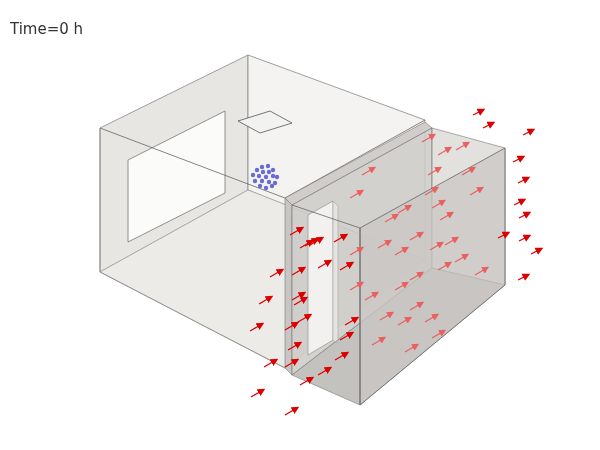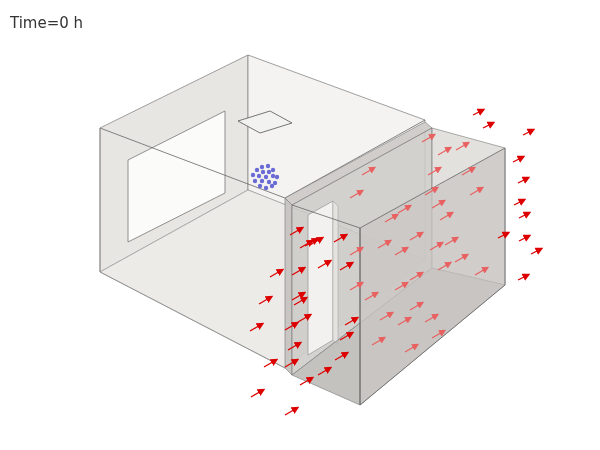--- a/index.html
+++ b/index.html
@@ -1,17 +1,17 @@
 <!DOCTYPE html>
 <html><head>
 <meta charset="utf-8">
 <style>
   html, body { margin:0; padding:0; background:#ffffff; }
   body { width:600px; height:450px; position:relative; overflow:hidden; font-family:"DejaVu Sans", sans-serif; }
-  .time-label { position:absolute; left:10px; top:14px; font-size:15px; color:#333333; }
+  .time-label { position:absolute; left:10px; top:20px; font-size:15px; color:#333333; }
   svg { position:absolute; left:0; top:0; }
 </style>
 </head>
 <body>
 
 <div class="time-label">Time=0 h</div>
 
 <svg width="600" height="450" viewBox="0 0 600 450">
   <defs>
     <marker id="ah" markerWidth="6" markerHeight="6" refX="4" refY="3" orient="auto">

